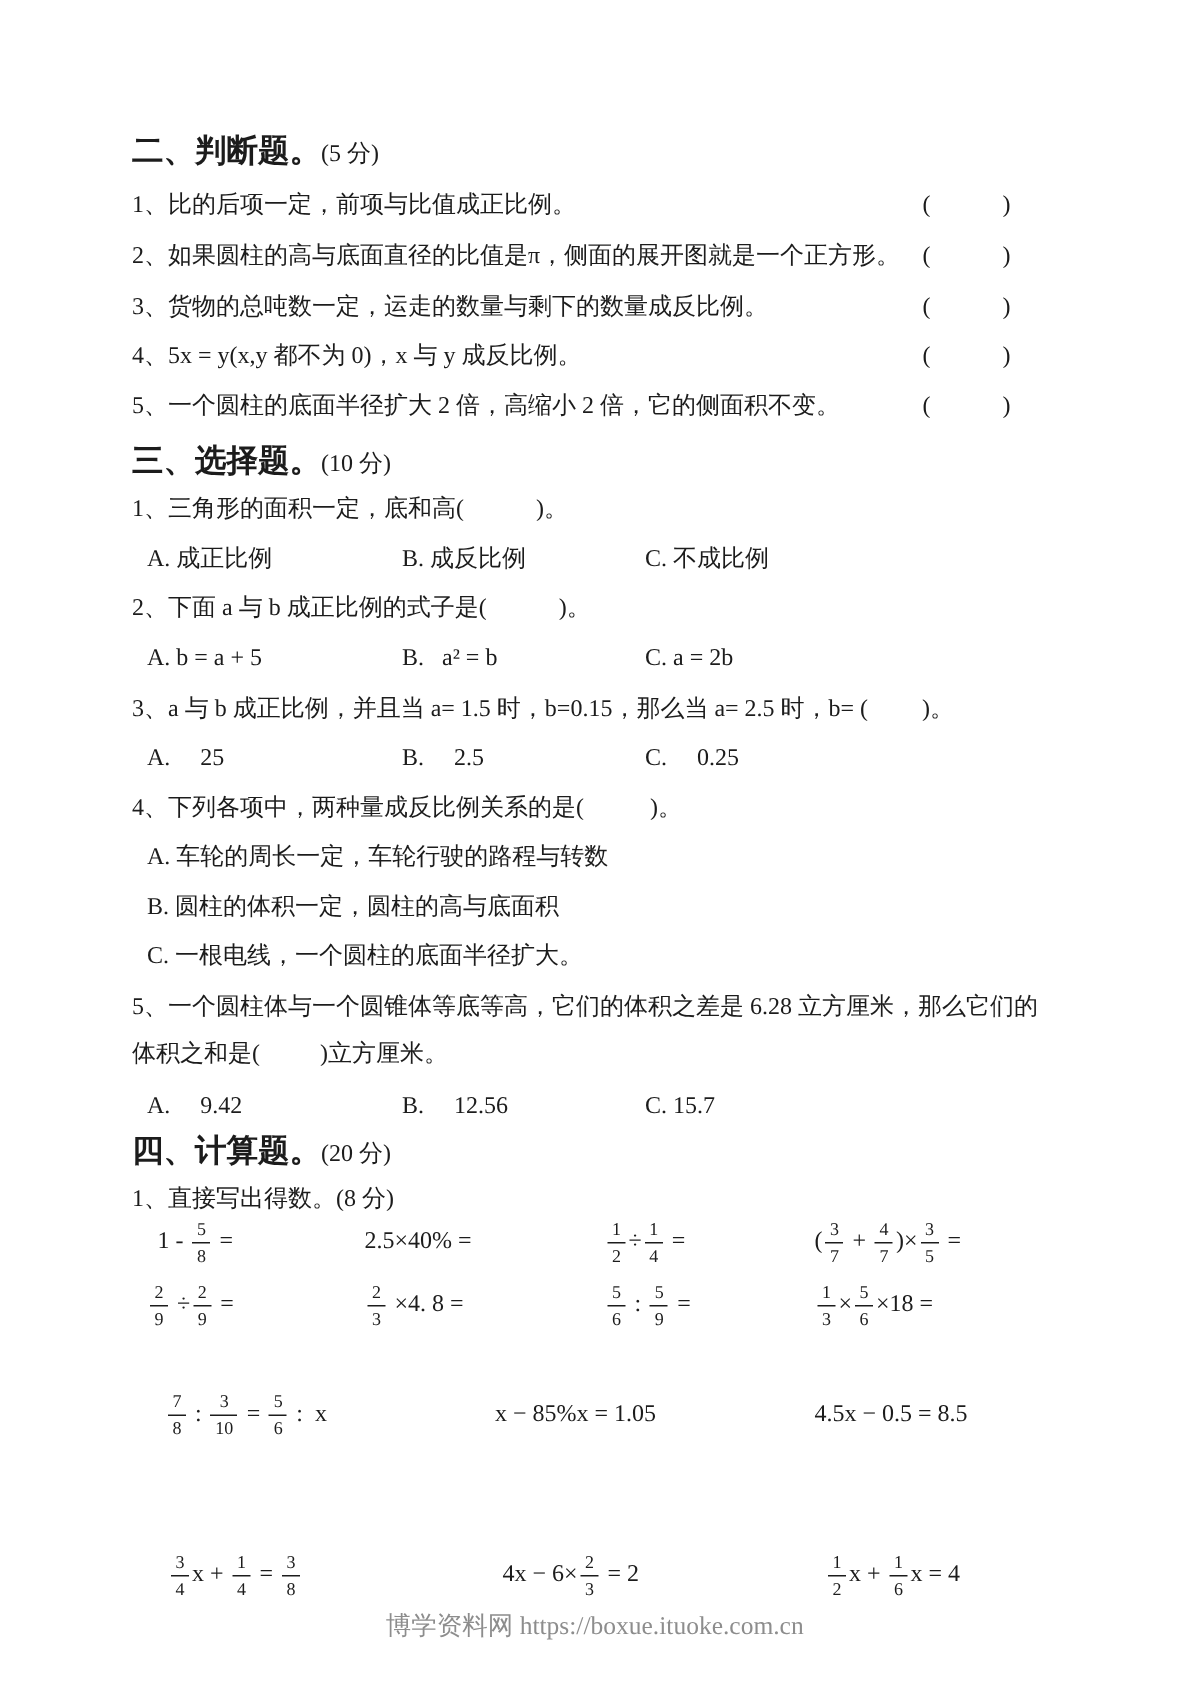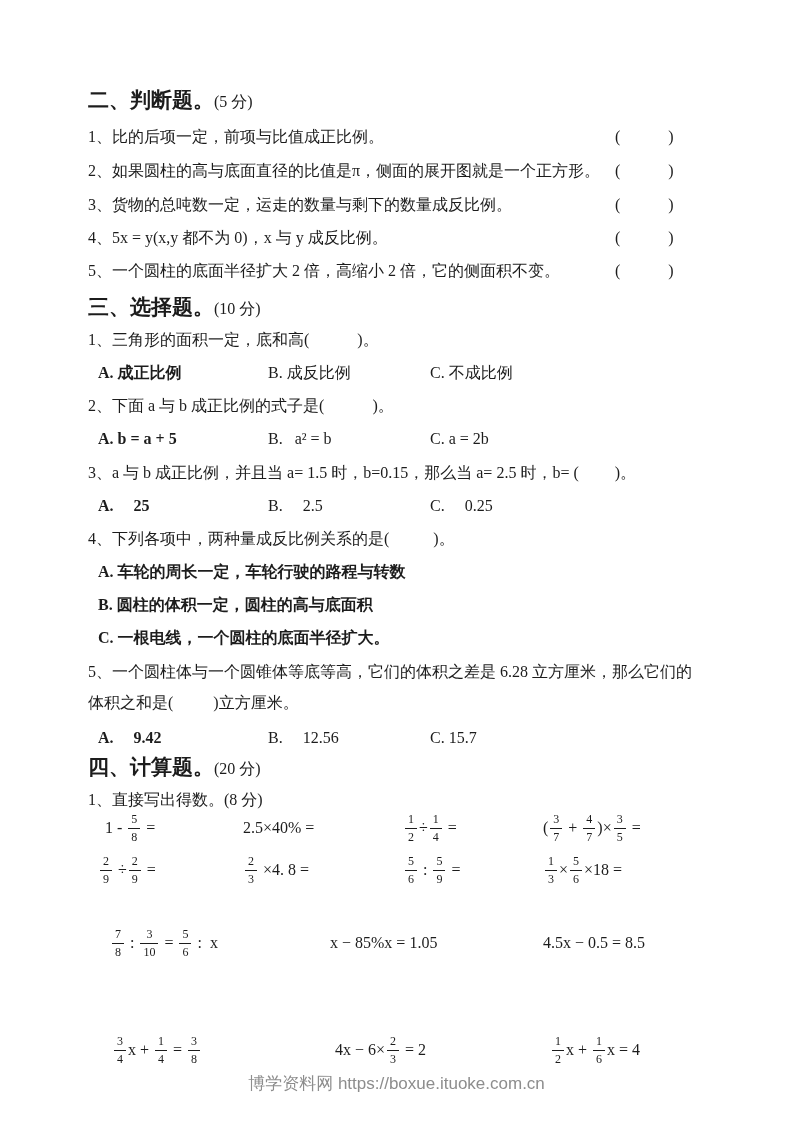--- a/index.html
+++ b/index.html
@@ -2,33 +2,33 @@
 <html><head>
 <meta charset="utf-8">
 <style>
   html,body{margin:0;padding:0;background:#ffffff;}
   .page{position:relative;width:793px;height:1122px;background:#ffffff;overflow:hidden;
         font-family:"Liberation Serif","DejaVu Serif",serif;color:#1c1c1c;font-size:16px;}
   .ln{position:absolute;left:88px;height:24px;line-height:24px;white-space:pre;}
   .row{position:absolute;left:0;width:100%;height:24px;line-height:24px;}
   .row .txt{position:absolute;left:88px;white-space:pre;}
   .row .brk{position:absolute;left:615px;white-space:pre;}
-  .row .cA{position:absolute;left:98px;white-space:pre;font-weight:bold;}
+  .row .cA{position:absolute;left:98px;white-space:pre;}
   .row .cB{position:absolute;left:268px;white-space:pre;}
   .row .cC{position:absolute;left:430px;white-space:pre;}
   .bold{font-weight:bold;font-size:21px;}
   .mrow{position:absolute;left:0;width:100%;height:44px;}
   .mcell{position:absolute;top:0;height:44px;display:flex;align-items:center;white-space:pre;}
   .frac{display:inline-block;text-align:center;font-size:12px;line-height:1.25;
         vertical-align:middle;margin:0 2px;}
   .frac .num{display:block;border-bottom:1px solid #1c1c1c;padding:0 3px 1px 3px;}
   .frac .den{display:block;padding:1px 3px 0 3px;}
   .mtxt{white-space:pre;}
   .footer{position:absolute;top:1072px;left:0;width:100%;text-align:center;
-          font-family:Liberation Sans, sans-serif;font-size:17px;color:#8d8d8d;}
+          font-family:Liberation Serif, serif;font-size:17px;color:#8d8d8d;}
 </style>
 </head>
 <body>
 
 <div class="page">
 
   <div class="ln" style="top:88px"><span class="bold">二、判断题。</span><span>(5 分)</span></div>
 
   <div class="row" style="top:125px">
     <span class="txt">1、比的后项一定，前项与比值成正比例。</span>

